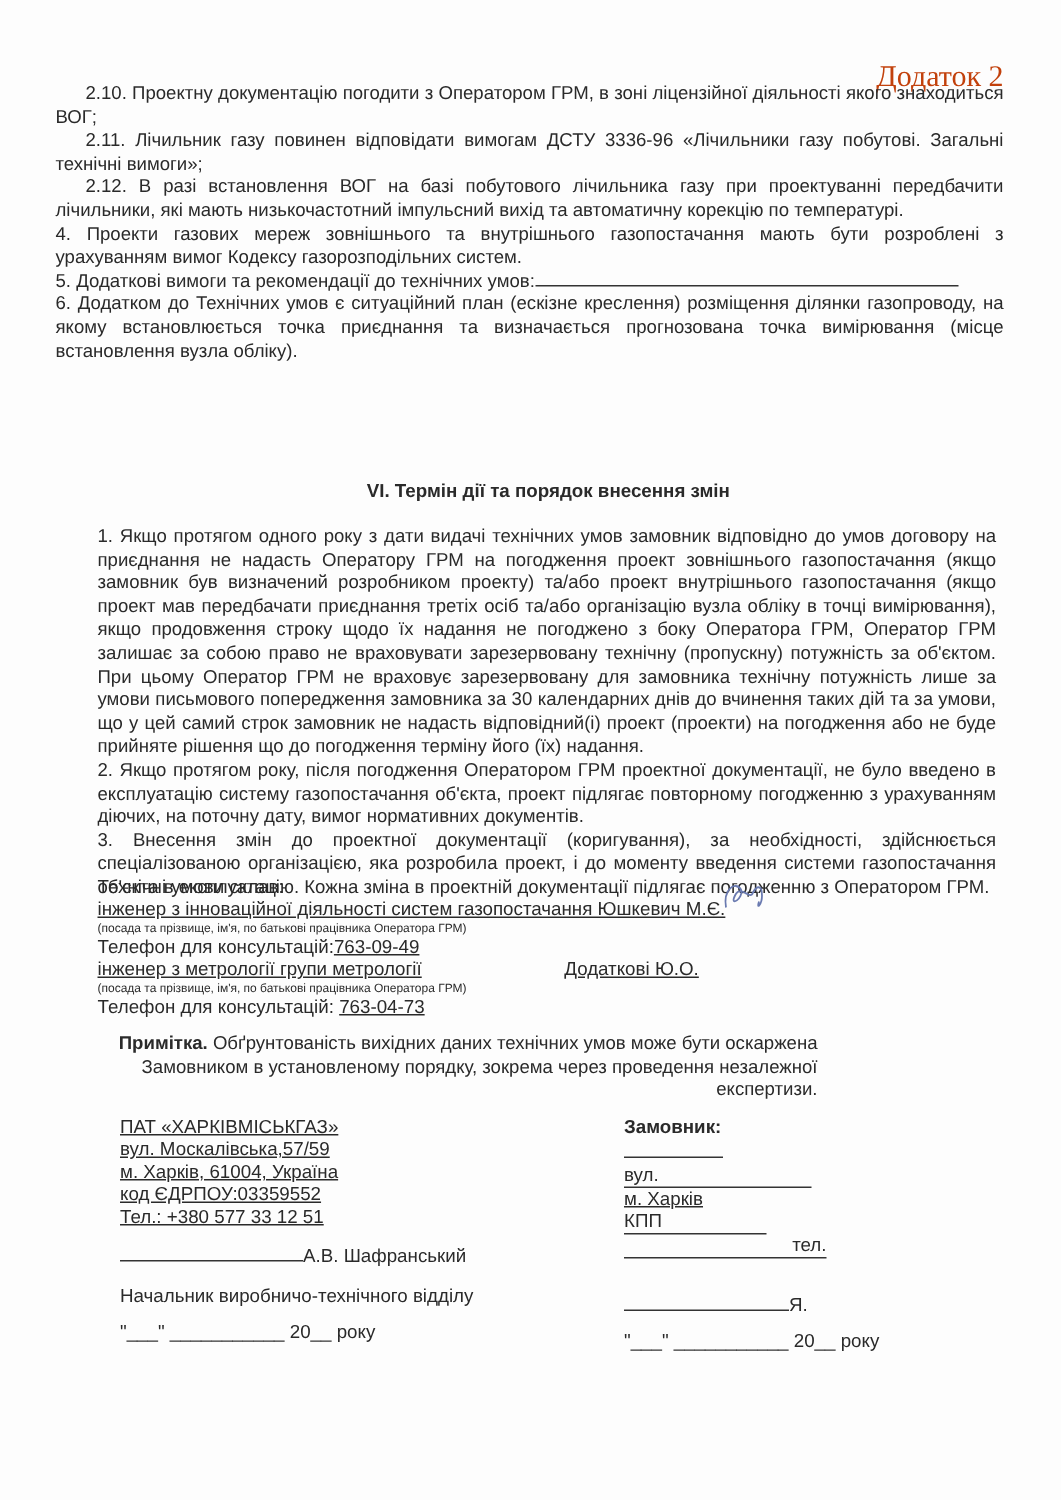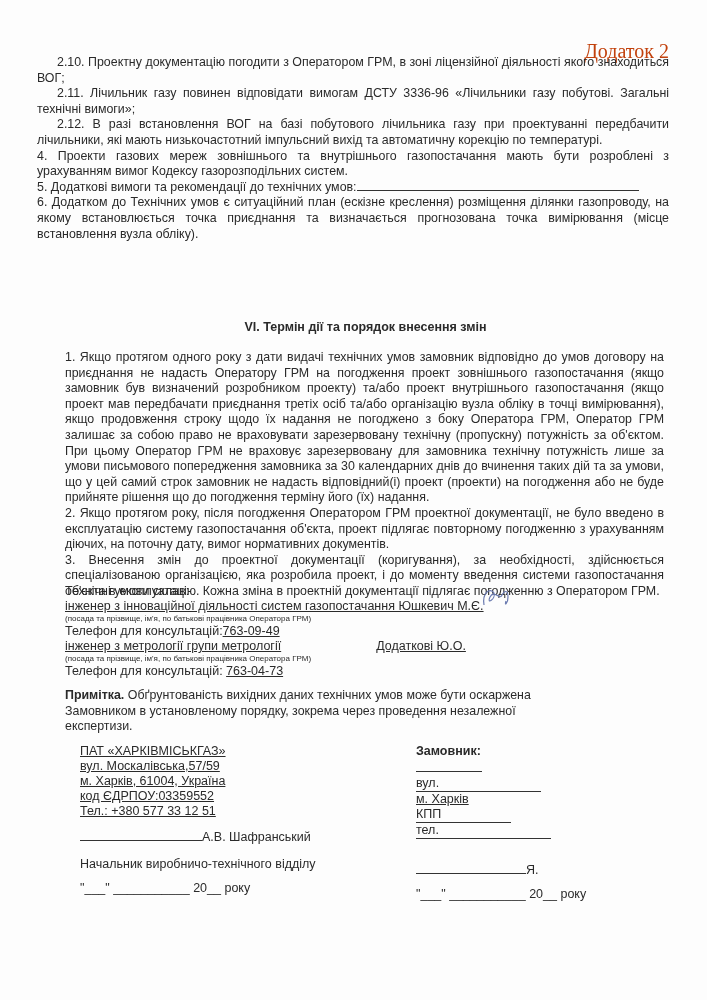--- a/index.html
+++ b/index.html
@@ -48,37 +48,37 @@
   <div class="small">(посада та прізвище, ім'я, по батькові працівника Оператора ГРМ)</div>
   <div><span>Телефон для консультацій:</span> <span class="u">763-04-73</span></div>
 </div>
 
 <div class="abs" style="left:478px; top:583px; width:40px; height:30px;">
   <svg width="40" height="30" viewBox="0 0 40 30">
       <path d="M6 22 C4 10 12 4 16 10 C18 16 8 22 12 14 C16 6 22 18 24 12 C26 8 30 6 30 14 C30 20 26 24 28 18" stroke="#6a7ab0" stroke-width="1.2" fill="none"></path>
     </svg>
 </div>
 
-<div class="abs p" style="left:65px; top:688px; width:480px; text-align:left;">
+<div class="abs p" style="left:65px; top:688px; width:480px; text-align:right;">
   <span class="bold">Примітка.</span><span> Обґрунтованість вихідних даних технічних умов може бути оскаржена Замовником в установленому порядку, зокрема через проведення незалежної експертизи.</span>
 </div>
 
 <div class="abs sig" style="left:80px; top:744px;">
   <div class="u">ПАТ «ХАРКІВМІСЬКГАЗ»</div>
   <div class="u">вул. Москалівська,57/59</div>
   <div class="u">м. Харків, 61004, Україна</div>
   <div class="u">код ЄДРПОУ:03359552</div>
   <div class="u">Тел.: +380 577 33 12 51</div>
   <div style="margin-top:11px;"><span class="blank" style="width:122px;"></span><span>А.В. Шафранський</span></div>
   <div style="margin-top:12px;">Начальник виробничо-технічного відділу</div>
   <div style="margin-top:9px;">"___" ___________ 20__ року</div>
 </div>
 
 <div class="abs sig" style="left:416px; top:744px;">
   <div class="bold">Замовник:</div>
   <div><span class="blank" style="width:66px;height:12px;"></span></div>
   <div><span class="blank line-purple" style="width:125px;">вул.</span></div>
   <div class="u">м. Харків</div>
   <div><span class="blank" style="width:95px;">КПП</span></div>
-  <div><span class="blank line-purple" style="width:135px;">тел.</span></div>
+  <div><span class="blank line-purple" style="width:135px;text-align:right;">тел.</span></div>
   <div style="margin-top:24px;"><span class="blank" style="width:110px;"></span><span>Я.</span></div>
   <div style="margin-top:9px;">"___" ___________ 20__ року</div>
 </div>
 
 </body></html>

